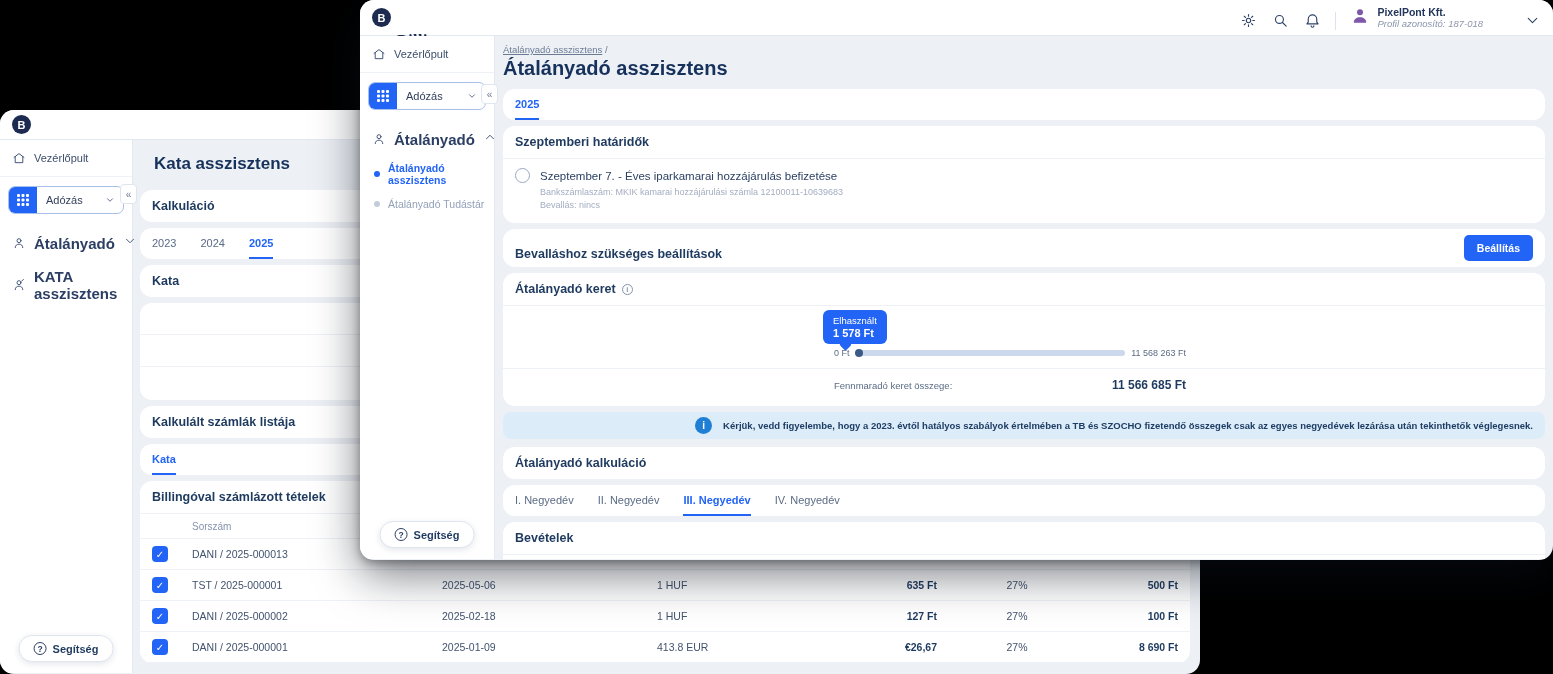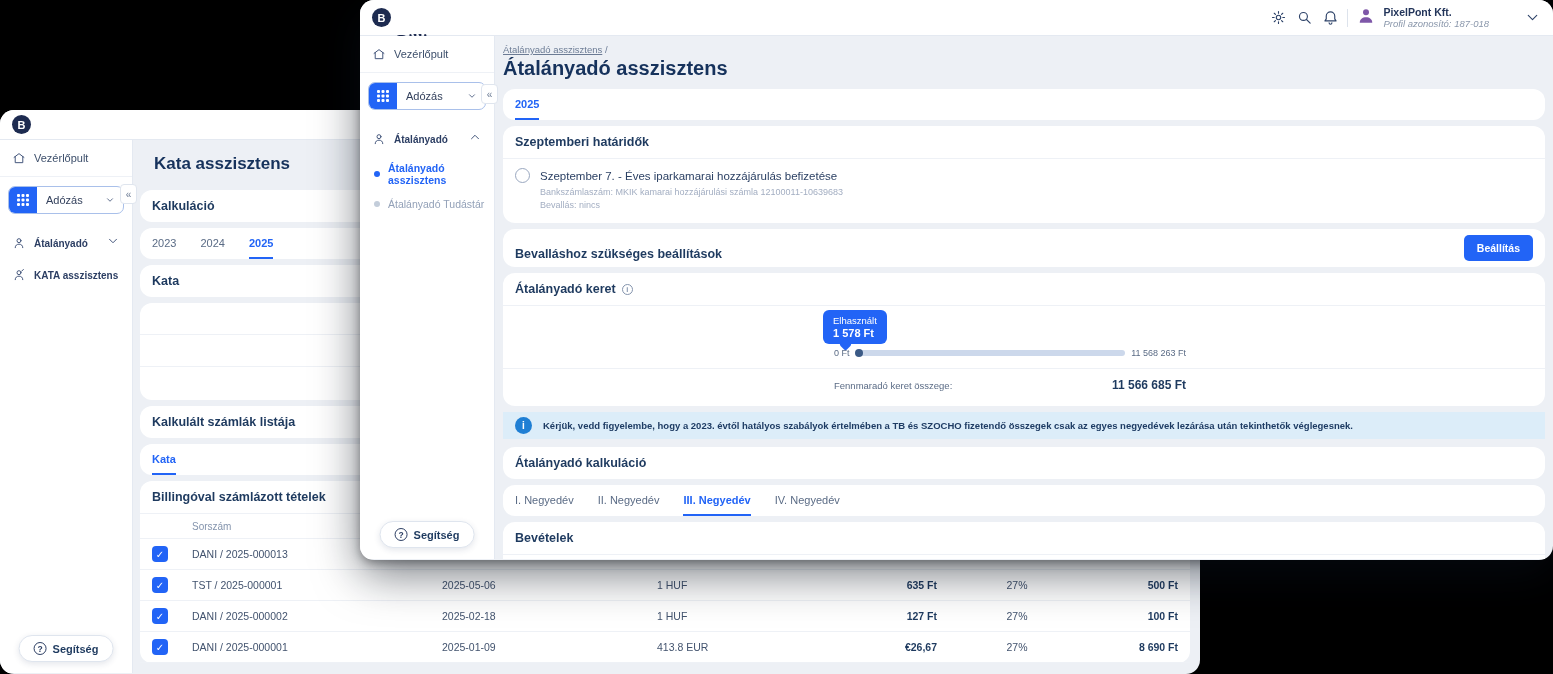--- a/index.html
+++ b/index.html
@@ -11,21 +11,21 @@
   .front-win{left:360px;top:0;width:1193px;height:560px;
     box-shadow:0 14px 45px rgba(10,16,28,.55),0 3px 10px rgba(0,0,0,.35);}
   
   .win-header{background:#fff;border-bottom:1px solid #e4e9f1;display:flex;align-items:center;padding:0 12px;}
   .back-win .win-header{height:30px;}
   .front-win .win-header{height:36px;}
   .logo{display:flex;align-items:center;gap:6px;cursor:pointer;}
   .logo-mark{width:19px;height:19px;border-radius:50%;background:#1d2b50;color:#fff;font-weight:bold;
     font-size:11px;display:flex;align-items:center;justify-content:center;}
   .logo-word{font-family:"Liberation Serif",serif;font-weight:bold;font-size:16px;color:#1d2b50;letter-spacing:.5px;margin-top:47px;}
-  .hdr-right{margin-left:auto;display:flex;align-items:center;gap:8px;}
+  .hdr-right{margin-left:auto;display:flex;align-items:flex-end;gap:14px;}
   .icon-btn{width:18px;height:18px;display:flex;align-items:center;justify-content:center;cursor:pointer;}
   .icon-btn svg{width:17px;height:17px;stroke:#2e4369;fill:none;stroke-width:1.6;stroke-linecap:round;stroke-linejoin:round;}
   .hdr-divider{width:1px;height:18px;background:#dde3ec;}
   .user{display:flex;align-items:center;gap:7px;cursor:pointer;}
   .user-avatar svg{width:20px;height:20px;}
   .user-name{font-size:10.5px;font-weight:bold;color:#23355a;line-height:12px;}
   .user-meta{font-size:9.5px;font-style:italic;color:#8a97ab;line-height:11px;}
   .hdr-chevron{margin-left:26px;}
   
   .win-body{display:flex;height:calc(100% - 31px);position:relative;}
@@ -41,21 +41,21 @@
   .front-win .collapse-btn{left:121px;top:48px;}
   .module-select{margin:9px 8px;height:28px;border:1.5px solid #a9c0ea;border-radius:7px;display:flex;align-items:center;
     background:#fff;overflow:hidden;cursor:pointer;}
   .module-grid{width:28px;height:28px;background:#2264f6;display:flex;align-items:center;justify-content:center;flex:none;}
   .module-grid svg{width:12px;height:12px;fill:#fff;}
   .module-label{font-size:11px;color:#33405c;margin-left:9px;}
   .module-chevron{margin-left:auto;margin-right:8px;}
   .module-chevron svg,.group-chevron svg{width:10px;height:10px;stroke:#43557a;fill:none;stroke-width:2;stroke-linecap:round;stroke-linejoin:round;}
   .group-row{display:flex;align-items:center;gap:8px;padding:11px 12px 8px;cursor:pointer;}
   .group-row svg{width:14px;height:14px;stroke:#43557a;fill:none;stroke-width:1.7;stroke-linecap:round;stroke-linejoin:round;flex:none;}
-  .group-label{font-size:10px;font-weight:bold;color:#2c3e63;}
+  .group-label{font-size:15px;font-weight:bold;color:#2c3e63;}
   .group-chevron{margin-left:auto;}
   .sub-item{display:flex;align-items:center;gap:8px;padding:6px 8px 6px 14px;cursor:pointer;}
   .dot{width:6px;height:6px;border-radius:50%;background:#c3cdda;flex:none;}
   .sub-item.active .dot{background:#2264f6;}
   .sub-label{font-size:10.5px;color:#93a1b8;}
   .sub-item.active .sub-label{color:#2264f6;font-weight:bold;}
   .help-btn{position:absolute;bottom:11px;left:50%;transform:translateX(-50%);display:flex;align-items:center;gap:6px;
     background:#fff;border:1px solid #dfe5ee;border-radius:16px;padding:6px 14px;cursor:pointer;
     box-shadow:0 2px 6px rgba(30,50,90,.12);white-space:nowrap;}
   .q-ico{width:13px;height:13px;border:1.4px solid #2c3e63;border-radius:50%;display:flex;align-items:center;justify-content:center;
@@ -99,21 +99,21 @@
   .tt-arrow{position:absolute;left:18px;bottom:-5px;width:9px;height:9px;background:#2264f6;transform:rotate(45deg);border-radius:2px;}
   .bar-row{position:absolute;left:0;top:42px;width:100%;display:flex;align-items:center;gap:6px;}
   .bar-label{font-size:9px;color:#5a6b85;white-space:nowrap;}
   .bar-track{flex:1;height:6px;border-radius:4px;background:#ccd8eb;position:relative;}
   .bar-used{position:absolute;left:-1px;top:-1px;width:8px;height:8px;border-radius:50%;background:#3b5a86;}
   .chart-hr{position:absolute;left:0;top:62px;width:100%;height:1px;background:#eef1f6;}
   .remaining-row{position:absolute;left:331px;top:72px;width:352px;display:flex;align-items:center;justify-content:space-between;}
   .remaining-label{font-size:9.5px;color:#5a6b85;}
   .remaining-value{font-size:12px;font-weight:bold;color:#1e3a5f;}
   
-  .banner{background:#dcedf9;border-radius:0;display:flex;align-items:center;gap:11px;padding:5px 12px;min-height:26px;margin-bottom:8px;}
+  .banner{background:#dcedf9;border-radius:8px;display:flex;align-items:center;gap:11px;padding:5px 12px;min-height:26px;margin-bottom:8px;justify-content:flex-end;}
   .info-icon{width:17px;height:17px;border-radius:50%;background:#1f7fd4;color:#fff;display:flex;align-items:center;justify-content:center;
     font-size:10px;font-weight:bold;flex:none;}
   .info-icon::after{content:"i";}
   .banner-text{font-size:9.5px;font-weight:bold;color:#1e3c64;}
   
   .ftable-head,.ftable-row{display:grid;grid-template-columns:213px 250px 250px 176px 1fr;align-items:center;padding:0 12px;}
   .ftable-head{height:27px;border-bottom:1px solid #eef1f6;}
   .empty-card{height:97px;}
   .empty-row{height:32px;border-bottom:1px solid #eef1f6;}
   .empty-row:last-child{border-bottom:none;}

